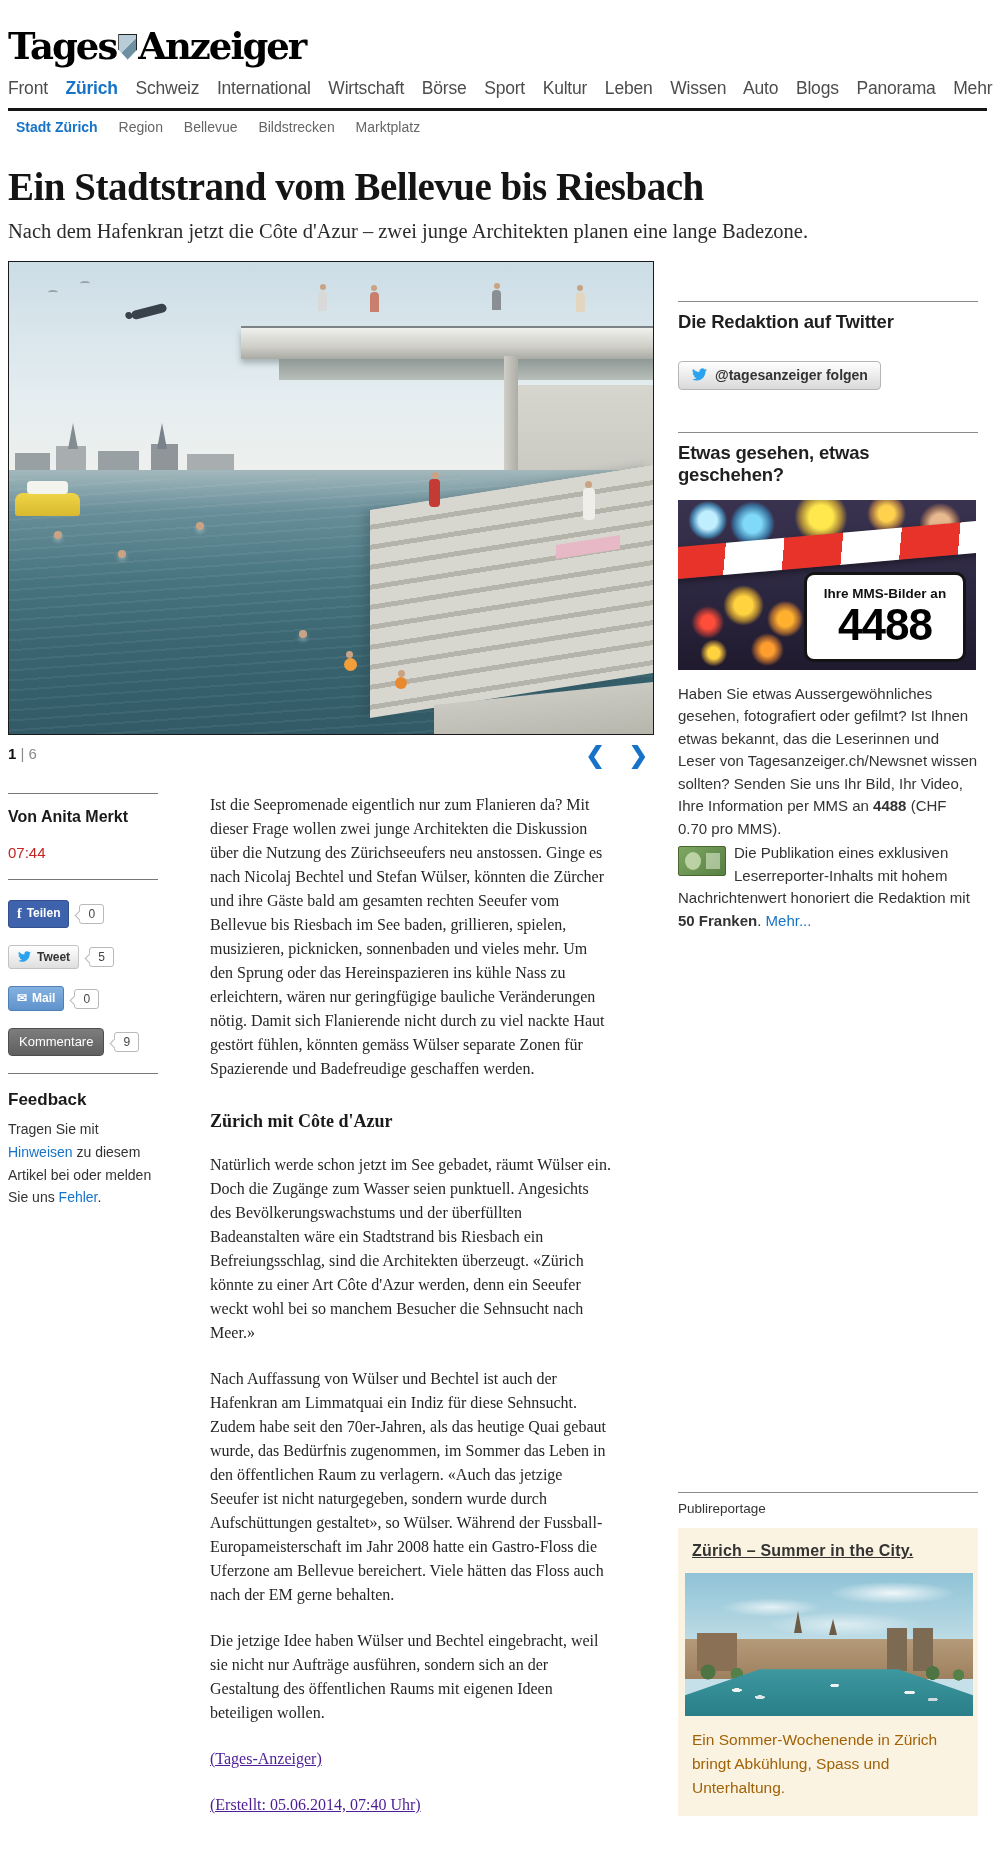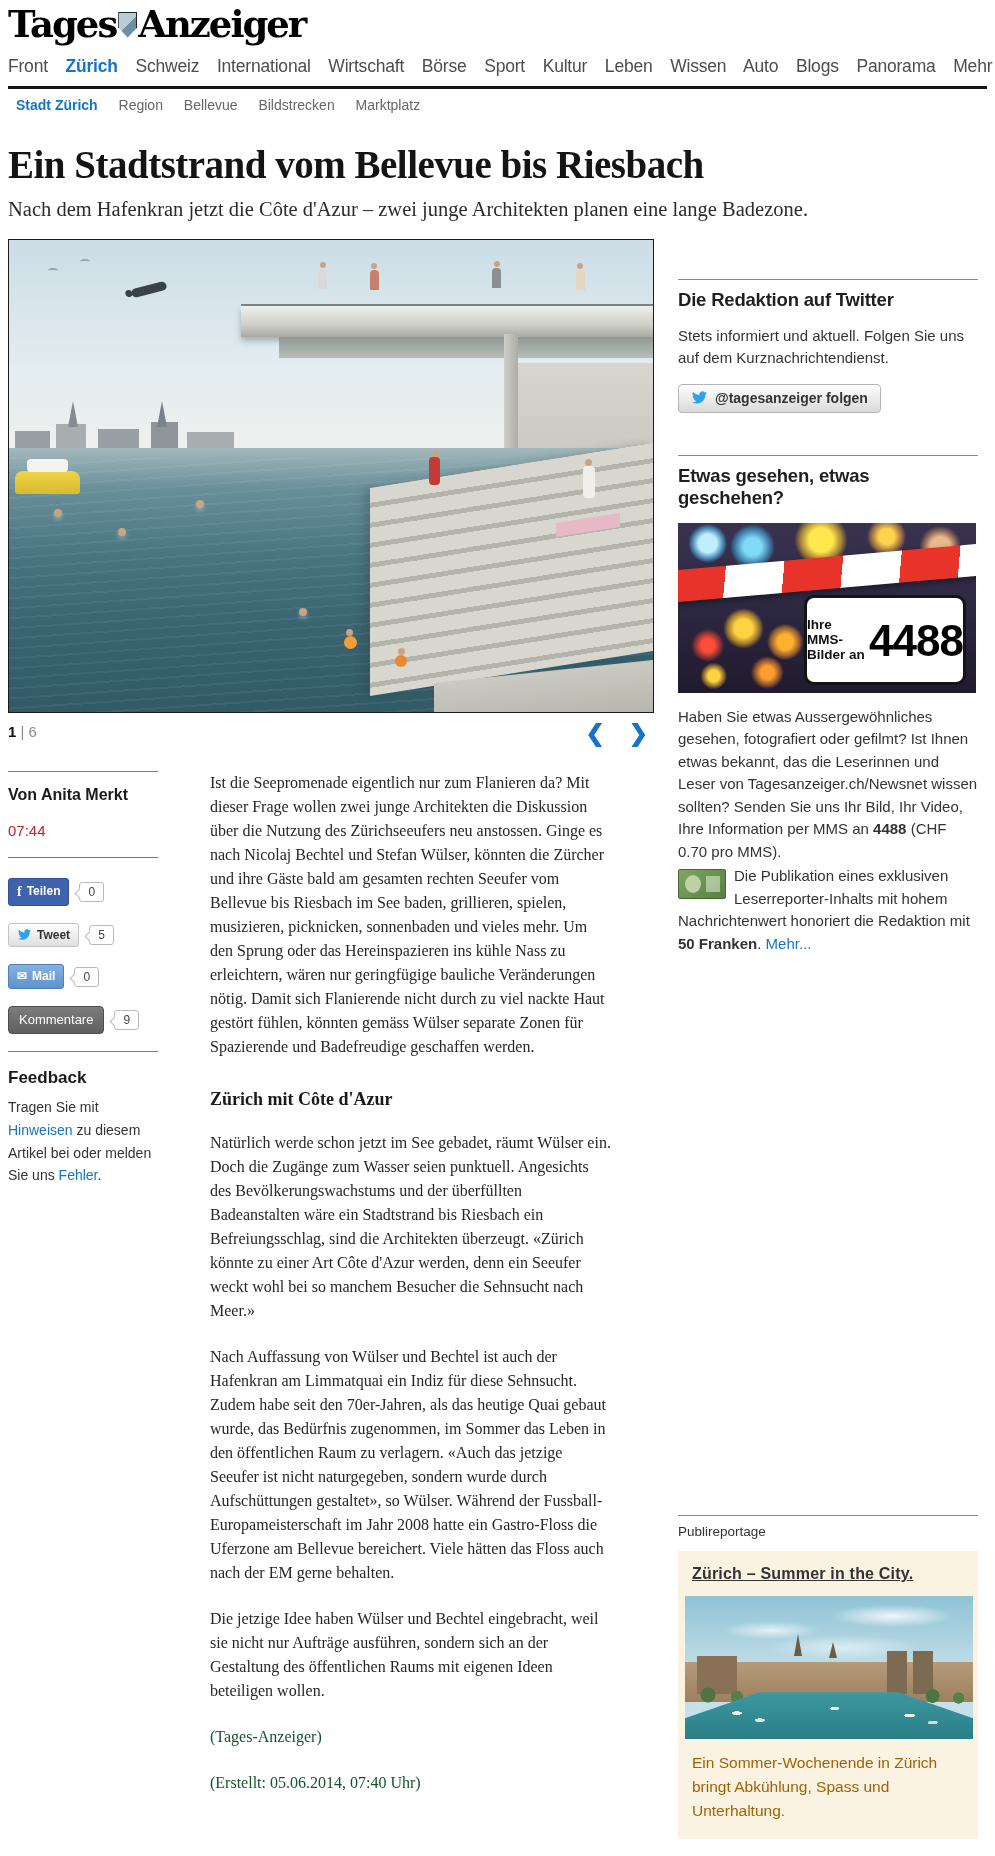--- a/index.html
+++ b/index.html
@@ -1,21 +1,21 @@
 <!DOCTYPE html>
 <html><head>
 <meta charset="utf-8">
 <style>
   * { box-sizing: border-box; margin: 0; padding: 0; }
   html, body { background: #fff; }
   body { font-family: "Liberation Sans", sans-serif; color: #222; }
   .page { position: relative; width: 995px; height: 1856px; overflow: hidden; background: #fff; margin: 0 auto; }
 
   
-  .header { padding: 6px 8px 0 8px; }
+  .header { padding: 28px 8px 0 8px; }
   .logo { display: flex; align-items: center; cursor: pointer; }
   .logo-text { font-family: "DejaVu Serif", serif; font-weight: bold; font-size: 37px; letter-spacing: -2px; color: #000; line-height: 1; }
   .crest { display: inline-block; width: 19px; height: 26px; margin: 0 1px 0 2px;
            background: linear-gradient(135deg,#b9cdd8 0 50%,#6f8fa3 50% 100%);
            clip-path: polygon(0 0,100% 0,100% 62%,50% 100%,0 62%); border: 1px solid #222; }
   .mainnav { margin-top: 13px; font-size: 17.5px; letter-spacing: -0.2px; color: #4d4d4d; white-space: nowrap; }
   .mainnav .nav-item { margin-right: 13px; cursor: pointer; }
   .mainnav .nav-item.active { color: #1673c8; font-weight: bold; }
   .black-rule { border: 0; border-top: 3px solid #141414; margin-top: 9px; }
   .subnav { padding: 8px 0 6px 0; font-size: 14px; color: #666; margin-left: 8px; }
@@ -87,21 +87,21 @@
   .bubble::before { content:""; position: absolute; left: -4px; top: 7px; width: 6px; height: 6px; background: #fff; border-left: 1px solid #b9b9b9; border-bottom: 1px solid #b9b9b9; transform: rotate(45deg); }
   .tw-bird { width: 15px; height: 13px; fill: #2aa3ef; }
   .feedback { margin-top: 16px; }
   .feedback h3 { font-size: 17px; color: #1a1a1a; margin: 14px 0 8px; }
   .feedback p { width: 148px; font-size: 14px; line-height: 1.62; color: #333; }
   .link { color: #1673c8; cursor: pointer; }
 
   .body-col { margin-left: 52px; width: 402px; font-family: "Liberation Serif", serif; font-size: 16px; line-height: 24px; color: #262626; }
   .body-col p { margin-bottom: 22px; }
   .body-col h2 { font-family: "Liberation Serif", serif; font-size: 18px; font-weight: bold; color: #1a1a1a; margin: 28px 0 20px; }
-  .meta-line { color: #14532d; }
+  .meta-line { color: #4c1d95; text-decoration: underline; }
 
   
   .sb-rule { border: 0; border-top: 1px solid #8a8a8a; }
   .sb-h { font-size: 18.5px; letter-spacing: -0.2px; color: #1f1f1f; margin: 9px 0 14px; }
   .sb-text { font-size: 15px; line-height: 1.5; color: #333; }
   .follow-btn { display: inline-flex; align-items: center; gap: 7px; margin-top: 14px; padding: 5px 12px 6px; background: linear-gradient(#ffffff,#d9d9d9); border: 1px solid #b5b5b5; border-radius: 4px; font-size: 14px; font-weight: bold; color: #333; cursor: pointer; }
   .sb-section2 { margin-top: 42px; }
   .mms-img { position: relative; width: 298px; height: 170px; margin-top: 2px; overflow: hidden; cursor: pointer;
              background: linear-gradient(180deg,#3a3350 0%,#2c2740 55%,#201a2e 100%); }
   .mms-bokeh-top { position: absolute; inset: 0;
@@ -113,21 +113,21 @@
         radial-gradient(circle 28px at 88% 14%, #e8b98f 0 35%, rgba(220,150,90,.45) 60%, transparent 75%); }
   .mms-bokeh-bottom { position: absolute; inset: 0;
       background:
         radial-gradient(circle 22px at 10% 72%, #ff4d3a 0 30%, rgba(255,70,50,.5) 55%, transparent 75%),
         radial-gradient(circle 26px at 22% 62%, #ffd23f 0 35%, rgba(255,190,40,.55) 60%, transparent 78%),
         radial-gradient(circle 24px at 36% 70%, #ffb02e 0 32%, rgba(255,150,40,.5) 60%, transparent 76%),
         radial-gradient(circle 22px at 30% 88%, #ff9d2e 0 30%, rgba(255,140,40,.45) 58%, transparent 75%),
         radial-gradient(circle 18px at 12% 90%, #ffd23f 0 32%, rgba(255,190,50,.4) 60%, transparent 75%); }
   .mms-tape { position: absolute; left: -10px; right: -10px; top: 34px; height: 32px; transform: rotate(-5deg);
       background: repeating-linear-gradient(100deg,#e8332a 0 58px,#ffffff 58px 116px); box-shadow: 0 3px 6px rgba(0,0,0,.4); }
-  .mms-panel { position: absolute; right: 10px; top: 72px; width: 162px; height: 90px; background: #fff; border: 3px solid #141414; border-radius: 10px; display: flex; flex-direction: row; align-items: center; justify-content: center; }
+  .mms-panel { position: absolute; right: 10px; top: 72px; width: 162px; height: 90px; background: #fff; border: 3px solid #141414; border-radius: 10px; display: flex; flex-direction: column; align-items: center; justify-content: center; }
   .mms-panel .l1 { font-size: 13.5px; font-weight: bold; color: #111; }
   .mms-panel .l2 { font-size: 44px; font-weight: bold; letter-spacing: -1px; color: #000; line-height: 1; margin-top: 2px; }
   .mms-text { margin-top: 13px; }
   .reporter { margin-top: 2px; }
   .note-icon { float: left; width: 48px; height: 30px; margin: 4px 8px 2px 0; background: linear-gradient(135deg,#7fa763,#567f42); border: 1px solid #49662f; border-radius: 2px; position: relative; }
   .note-icon::before { content:""; position: absolute; left: 6px; top: 5px; width: 16px; height: 18px; border-radius: 50%; background: #cfe0b8; opacity: .8; }
   .note-icon::after { content:""; position: absolute; right: 5px; top: 6px; width: 14px; height: 16px; background: rgba(230,240,215,.55); }
 
   .pub-section { margin-top: 560px; }
   .pub-label { font-size: 13.5px; color: #333; margin: 8px 0 12px; }
@@ -306,21 +306,20 @@
           <p class="meta-line">(Tages-Anzeiger)</p>
           <p class="meta-line">(Erstellt: 05.06.2014, 07:40 Uhr)</p>
         </div>
       </div>
     </div>
 
     <div class="sidebar">
 
       <hr class="sb-rule">
       <h3 class="sb-h">Die Redaktion auf Twitter</h3>
-      <p class="sb-text">Stets informiert und aktuell. Folgen Sie uns auf dem Kurznachrichtendienst.</p>
       <div class="follow-btn">
         <svg class="tw-bird" style="width:17px;height:15px" viewBox="0 0 24 24">
             <path d="M23.95 4.57c-.88.39-1.83.65-2.82.78a4.93 4.93 0 0 0 2.16-2.72c-.95.56-2 .96-3.13 1.18a4.92 4.92 0 0 0-8.38 4.49A13.97 13.97 0 0 1 1.64 3.16a4.92 4.92 0 0 0 1.52 6.57c-.8-.03-1.56-.25-2.22-.62v.06c0 2.39 1.69 4.37 3.95 4.83-.41.11-.85.17-1.3.17-.31 0-.62-.03-.92-.09a4.93 4.93 0 0 0 4.6 3.42A9.87 9.87 0 0 1 0 19.54a13.94 13.94 0 0 0 7.55 2.21c9.05 0 14-7.5 14-13.99 0-.21 0-.42-.02-.63a9.99 9.99 0 0 0 2.42-2.56z"></path>
           </svg>
         <span>@tagesanzeiger folgen</span>
       </div>
 
       <div class="sb-section2">
         <hr class="sb-rule">
         <h3 class="sb-h">Etwas gesehen, etwas geschehen?</h3>

